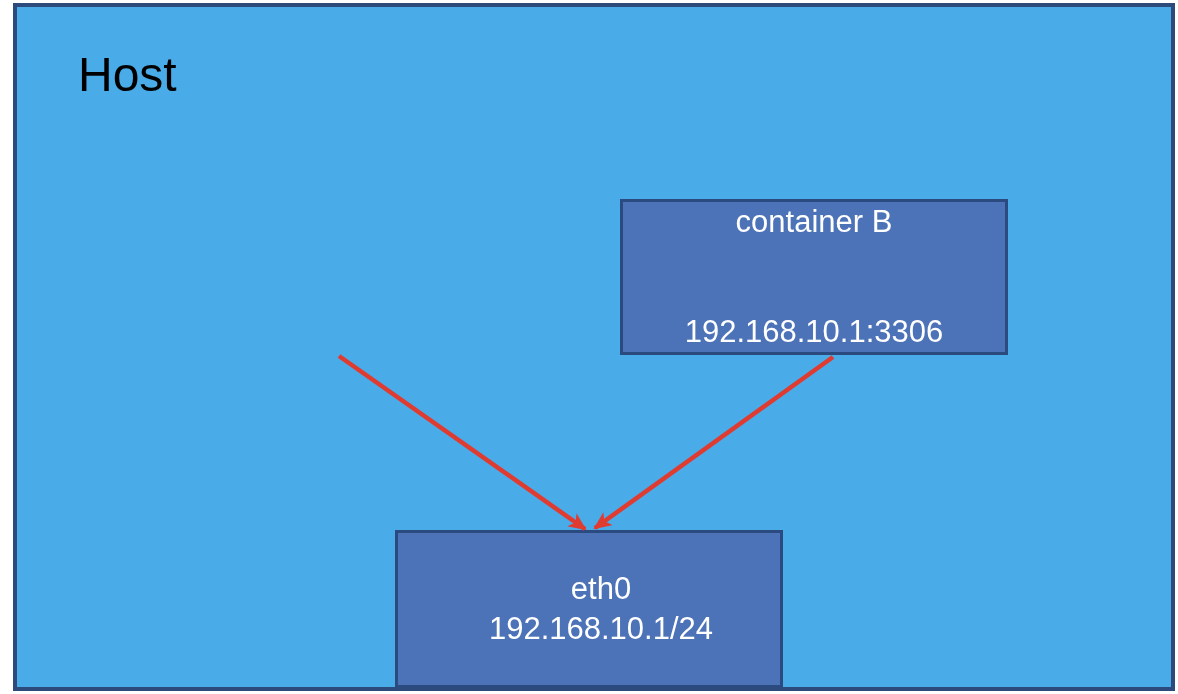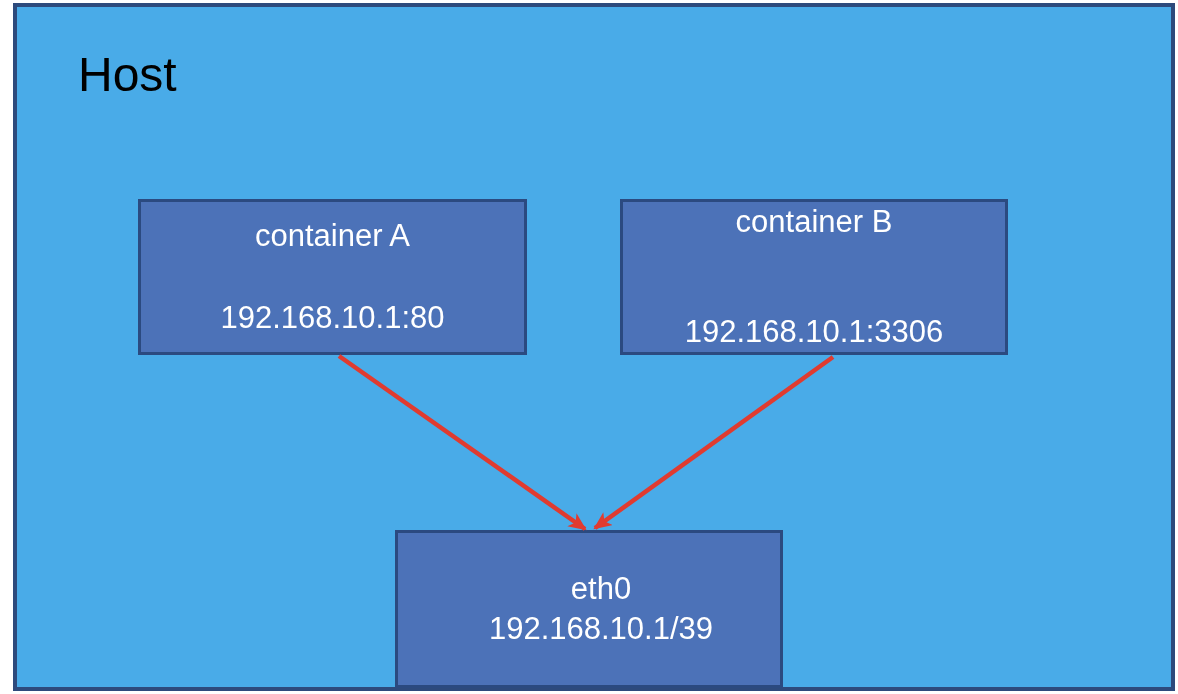--- a/index.html
+++ b/index.html
@@ -70,33 +70,29 @@
 </style>
 </head>
 <body>
 
 <div class="stage">
 
   <div class="host">
     <div class="host-label">Host</div>
   </div>
 
-  <div class="node node-a">
-    <div>container A</div>
-    <div>192.168.10.1:80</div>
-  </div>
 
   <div class="node node-b">
     <div>container B</div>
     <div>192.168.10.1:3306</div>
   </div>
 
   <div class="node node-eth0">
     <div>eth0</div>
-    <div>192.168.10.1/39</div>
+    <div>192.168.10.1/24</div>
   </div>
 
   <svg class="arrows" viewBox="0 0 1178 694">
     <defs>
       <marker id="arrowhead" markerUnits="userSpaceOnUse" markerWidth="22" markerHeight="18" refX="16" refY="8" orient="auto">
         <path d="M0,0 L18,8 L0,16 L4.5,8 Z"></path>
       </marker>
     </defs>
     <line x1="339" y1="356" x2="585" y2="529" marker-end="url(#arrowhead)"></line>
     <line x1="833" y1="357" x2="595" y2="528" marker-end="url(#arrowhead)"></line>

